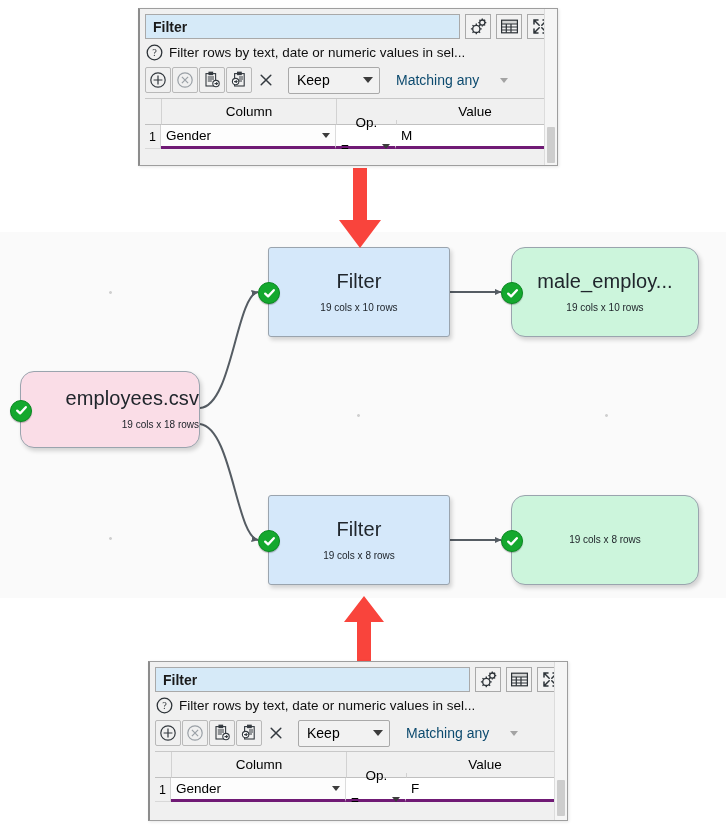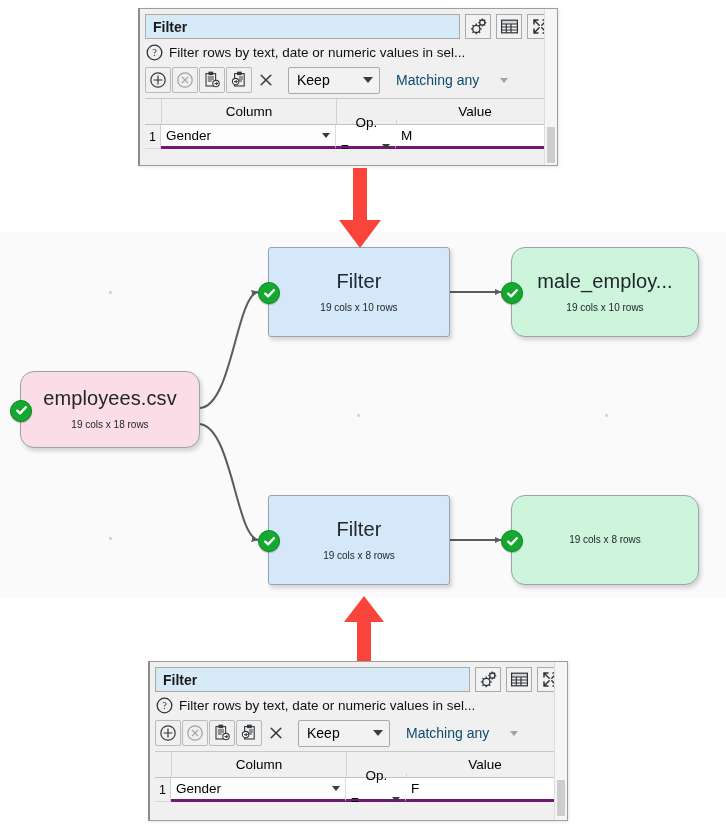--- a/index.html
+++ b/index.html
@@ -61,20 +61,21 @@
     background: #d5e8fa;
     border-radius: 3px;
   }
   .node.out {
     background: #ccf5dc;
     border-radius: 14px;
   }
   .node.src {
     background: #fadde7;
     border-radius: 14px;
+    align-items: flex-end;
   }
 
   
   .badge {
     position: absolute;
     left: -11px;
     top: 50%;
     margin-top: -10px;
     width: 20px;
     height: 20px;

